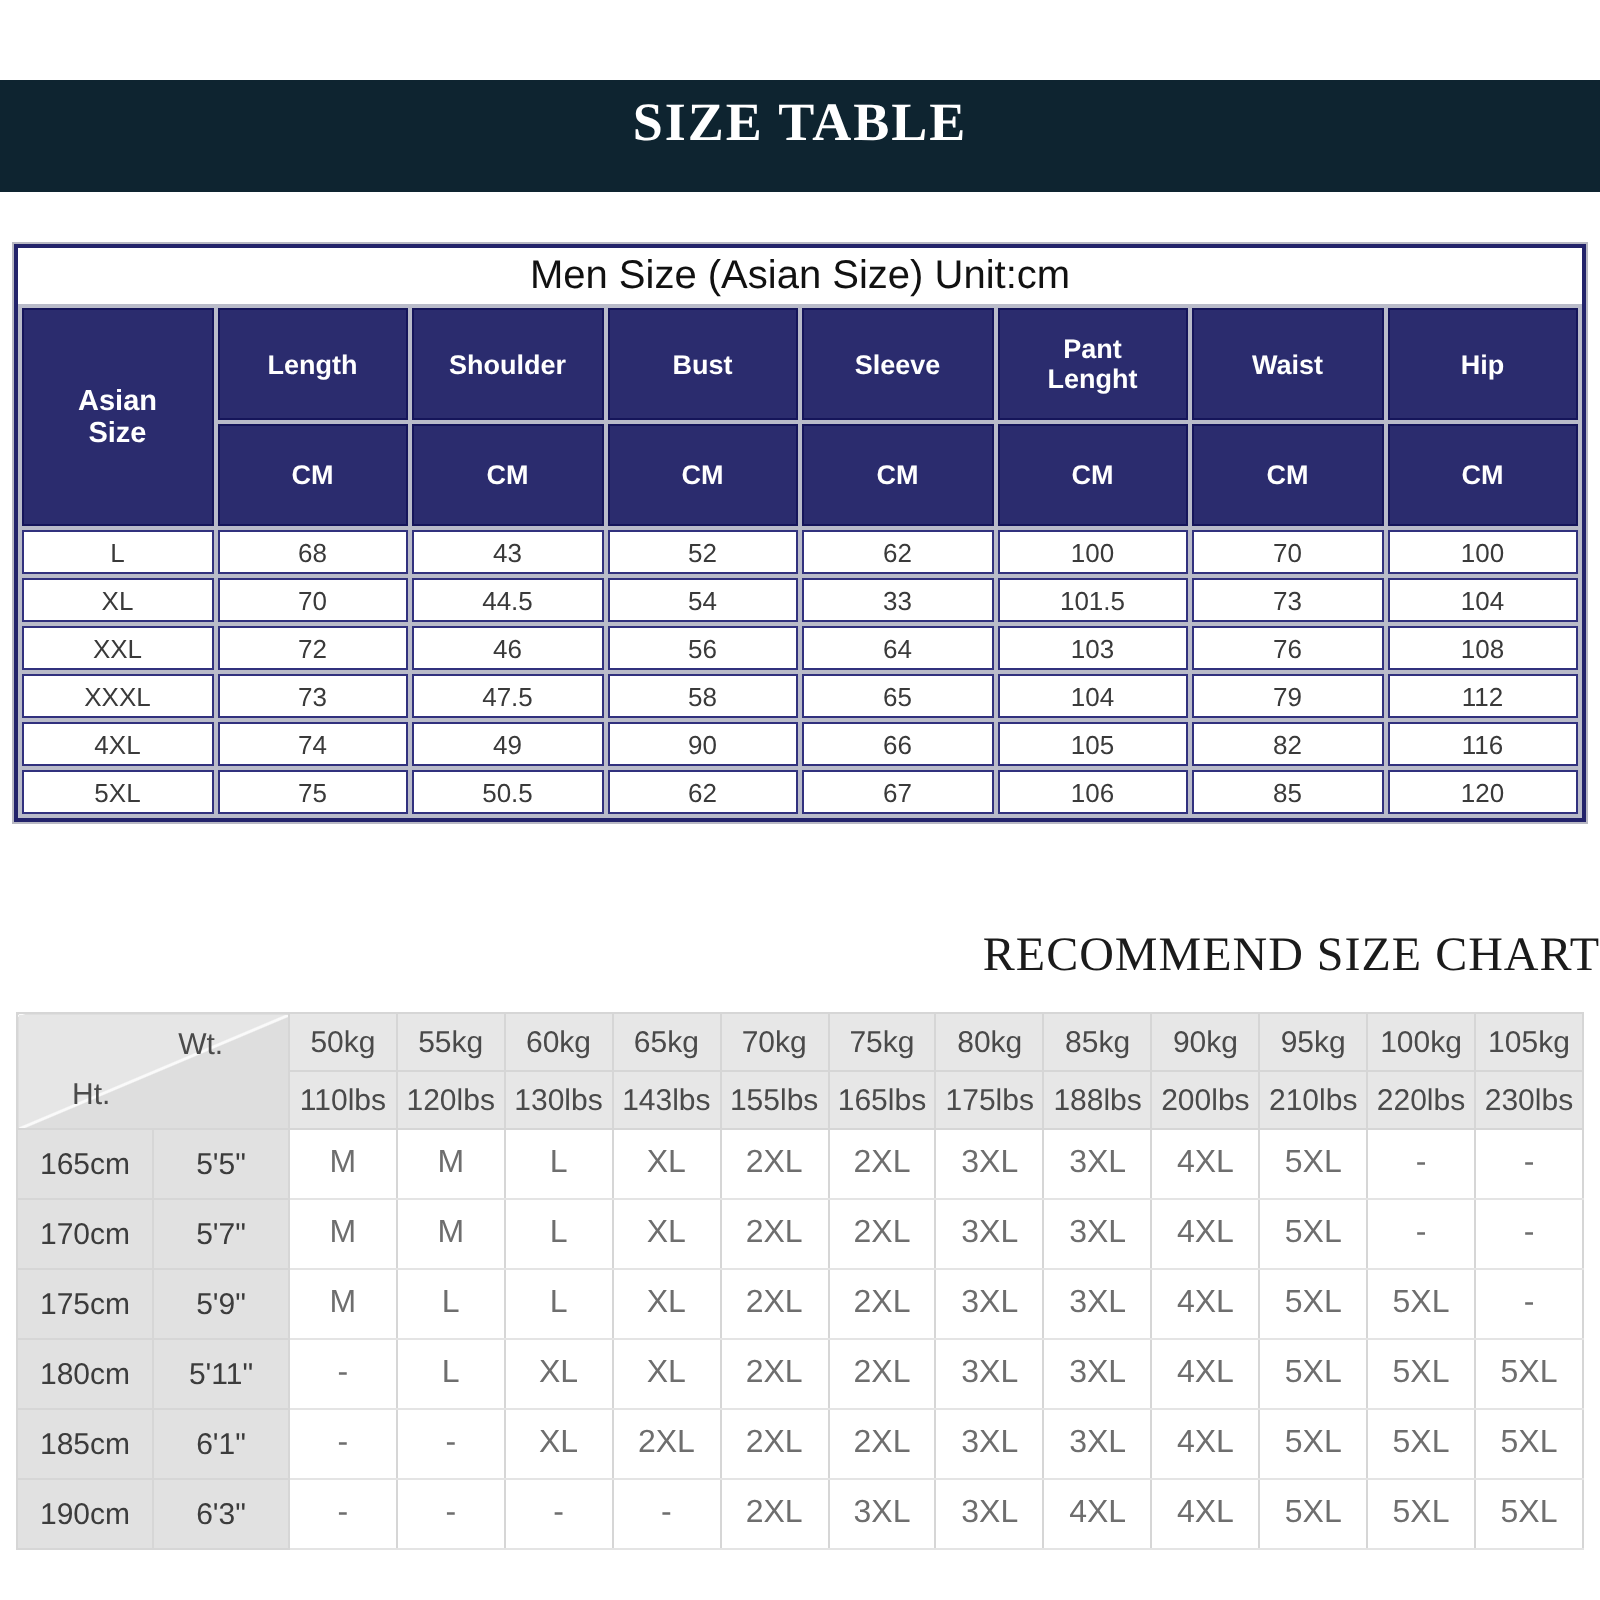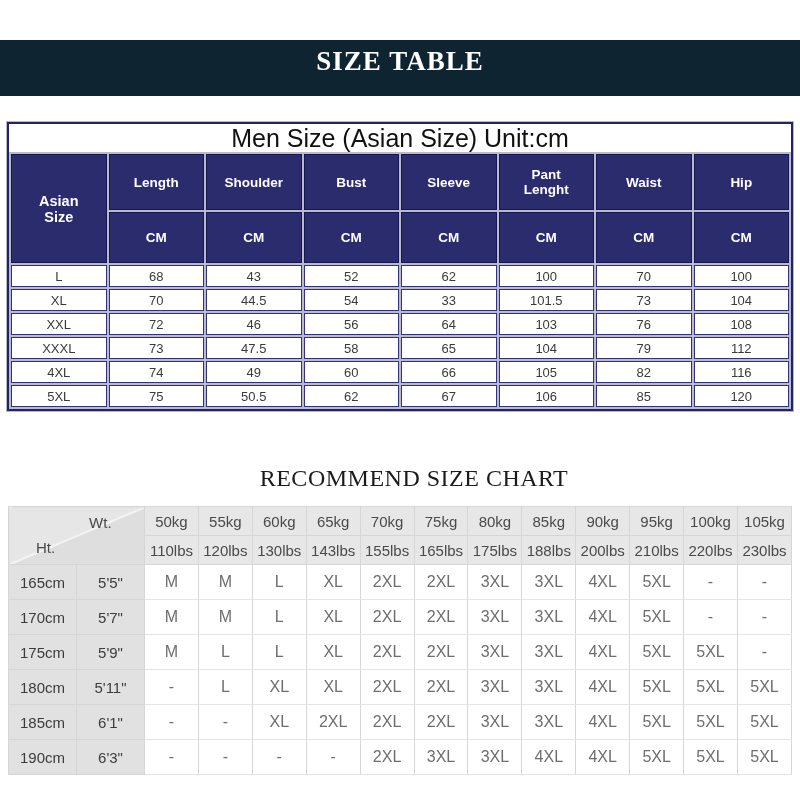--- a/index.html
+++ b/index.html
@@ -18,38 +18,38 @@
   }
   
   .t1-wrap{
     margin:26px 7px 0 7px;
     border:2px solid #23236b;
     box-shadow:0 0 0 1px #b9b9c4;
     background:#fff;
   }
   .t1-title{
     height:28px;line-height:29px;text-align:center;
-    font-size:25px;color:#111;background:#fff;
+    font-size:20px;color:#111;background:#fff;
   }
   table.t1{
     width:100%;border-collapse:separate;border-spacing:2px;
     background:#b9bbc9;table-layout:fixed;
   }
   table.t1 th{
     background:#2b2c6e;color:#fff;border:1px solid #15155a;
     font-size:13.5px;font-weight:bold;height:25px;text-align:center;padding:12px;
   }
   table.t1 th.corner{font-size:14.5px;}
   table.t1 td{
     background:#ffffff;border:1px solid #31317e;color:#3a3a3a;
     font-size:13px;height:20px;text-align:center;padding:0;
   }
   
   .rec-title{
-    margin-top:54px;text-align:center;
+    margin-top:54px;text-align:right;
     font-family:"Liberation Serif","DejaVu Serif",serif;
     font-size:24px;color:#1b1b1b;letter-spacing:0.5px;padding-left:28px;
   }
   table.t2{
     width:784px;margin:14px auto 0 auto;
     border-collapse:collapse;table-layout:fixed;
     border:1px solid #cfcfcf;
   }
   table.t2 col.hcol{width:68px;}
   table.t2 th,table.t2 td{
@@ -151,21 +151,21 @@
         <td>58</td>
         <td>65</td>
         <td>104</td>
         <td>79</td>
         <td>112</td>
       </tr>
       <tr>
         <td>4XL</td>
         <td>74</td>
         <td>49</td>
-        <td>60</td>
+        <td>90</td>
         <td>66</td>
         <td>105</td>
         <td>82</td>
         <td>116</td>
       </tr>
       <tr>
         <td>5XL</td>
         <td>75</td>
         <td>50.5</td>
         <td>62</td>

